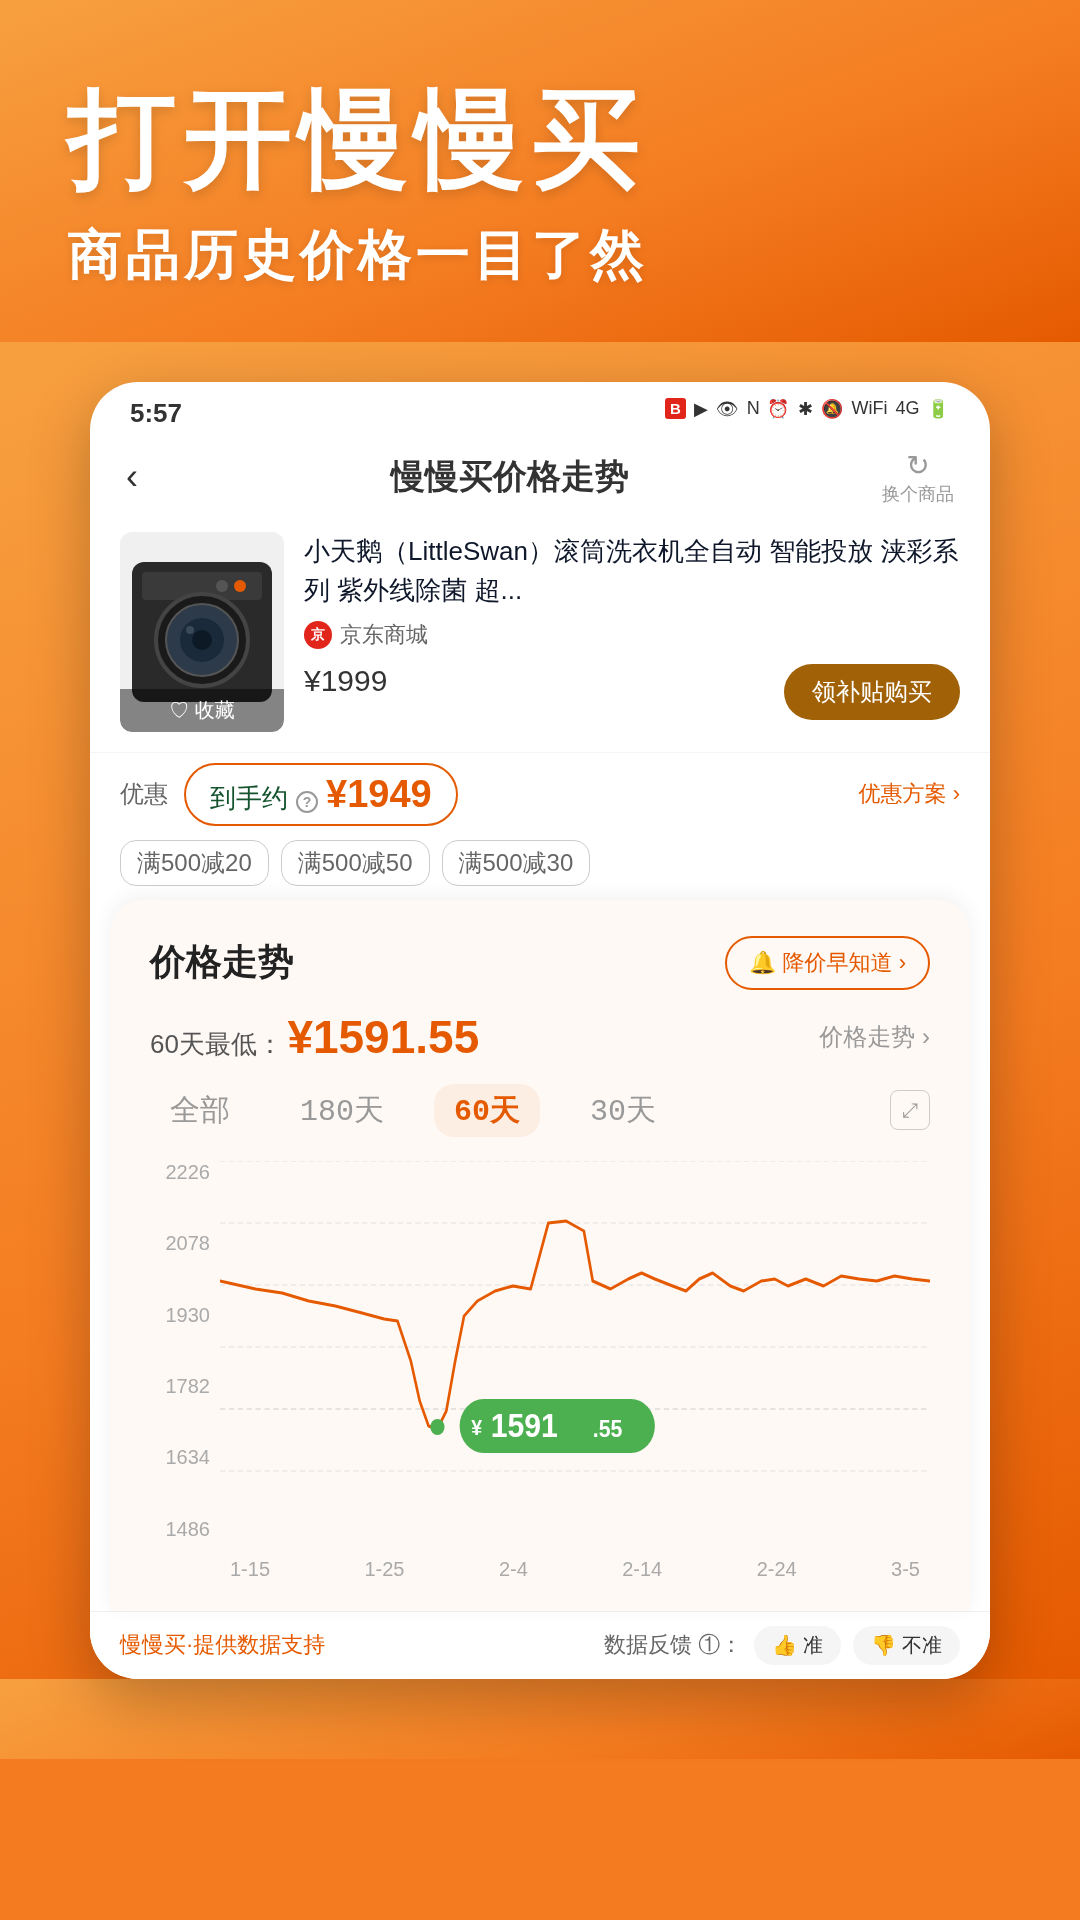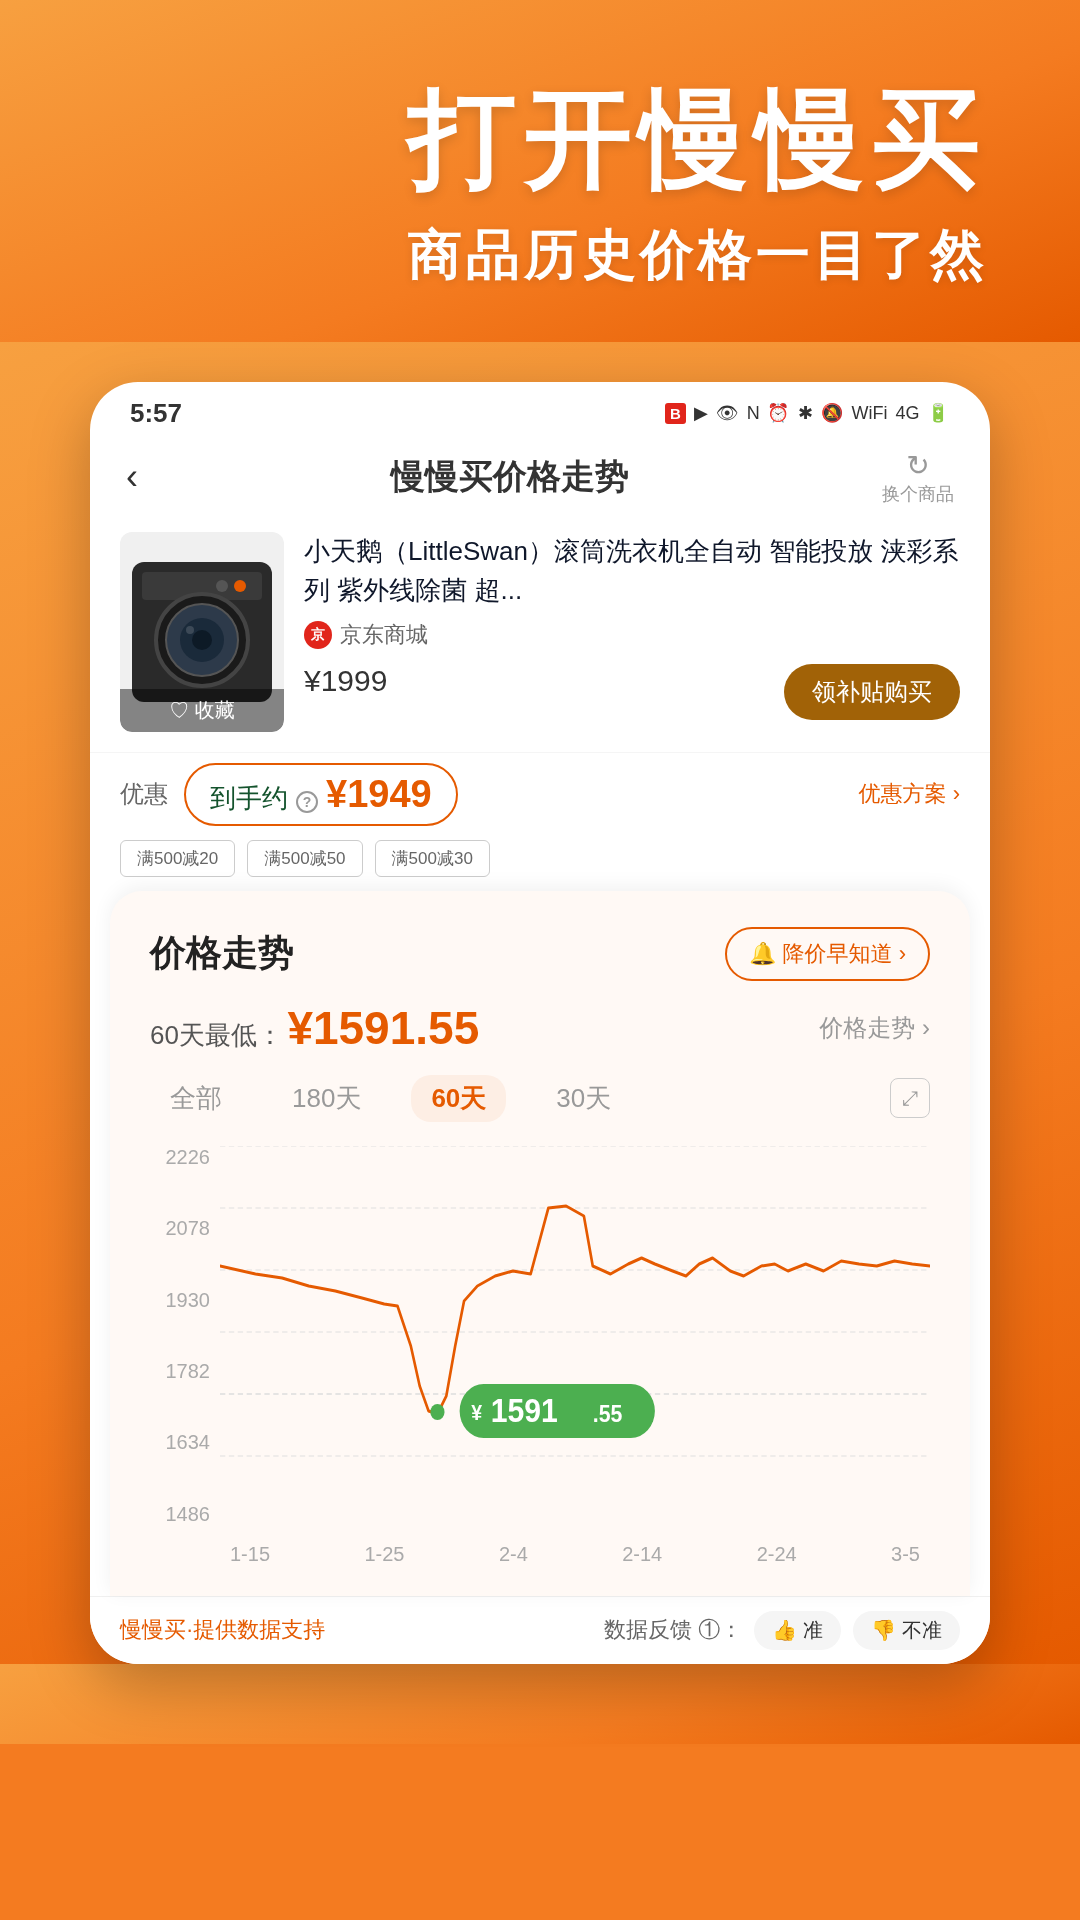--- a/index.html
+++ b/index.html
@@ -8,22 +8,22 @@
       width: 1080px;
       min-height: 1920px;
       background: #F47B20;
       font-family: -apple-system, 'PingFang SC', 'Helvetica Neue', Arial, sans-serif;
       overflow-x: hidden;
     }
 
     
     .hero {
       background: linear-gradient(160deg, #F7A040 0%, #F47B20 60%, #E55A00 100%);
-      text-align: right;
-      padding: 80px 92px 50px;
+      text-align: left;
+      padding: 80px 68px 50px;
       position: relative;
     }
     .hero-title {
       font-size: 108px;
       font-weight: 900;
       color: #fff;
       letter-spacing: 8px;
       line-height: 1.1;
       text-shadow: 0 4px 12px rgba(0,0,0,0.15);
     }
@@ -49,21 +49,21 @@
       border-radius: 48px;
       width: 900px;
       overflow: hidden;
       box-shadow: 0 20px 60px rgba(0,0,0,0.25);
     }
 
     
     .status-bar {
       display: flex;
       justify-content: space-between;
-      align-items: center;
+      align-items: flex-start;
       padding: 16px 40px 8px;
       font-size: 22px;
       color: #333;
     }
     .status-time { font-weight: 600; font-size: 26px; }
     .status-icons { display: flex; gap: 8px; align-items: center; font-size: 18px; }
 
     
     .nav-bar {
       display: flex;
@@ -191,23 +191,23 @@
     }
     .discount-amount { font-size: 38px; font-weight: 700; color: #E55A00; }
     .discount-link { font-size: 22px; color: #E55A00; margin-left: auto; }
     .coupon-row {
       display: flex;
       gap: 12px;
       margin-top: 14px;
     }
     .coupon-tag {
       border: 1px solid #ccc;
-      border-radius: 6px;
+      border-radius: 16px;
       padding: 6px 16px;
-      font-size: 17px;
+      font-size: 24px;
       color: #666;
     }
 
     
     .trend-card {
       background: #fff9f5;
       border-radius: 32px 32px 0 0;
       margin: 0 20px;
       padding: 36px 40px 20px;
       position: relative;
@@ -240,24 +240,25 @@
     .min-price { font-size: 46px; font-weight: 700; color: #E55A00; }
     .analysis-link { font-size: 24px; color: #999; }
 
     .period-tabs {
       display: flex;
       gap: 30px;
       align-items: center;
       margin-bottom: 24px;
     }
     .period-tab {
-      font-size: 26px;
+      font-size: 30px;
       color: #999;
       padding: 6px 20px;
       border-radius: 20px;
+      font-family: Liberation Mono, monospace;
     }
     .period-tab.active {
       background: #FDEEE4;
       color: #E55A00;
       font-weight: 600;
     }
     .expand-icon {
       margin-left: auto;
       width: 40px; height: 40px;
       border: 1.5px solid #ccc;

